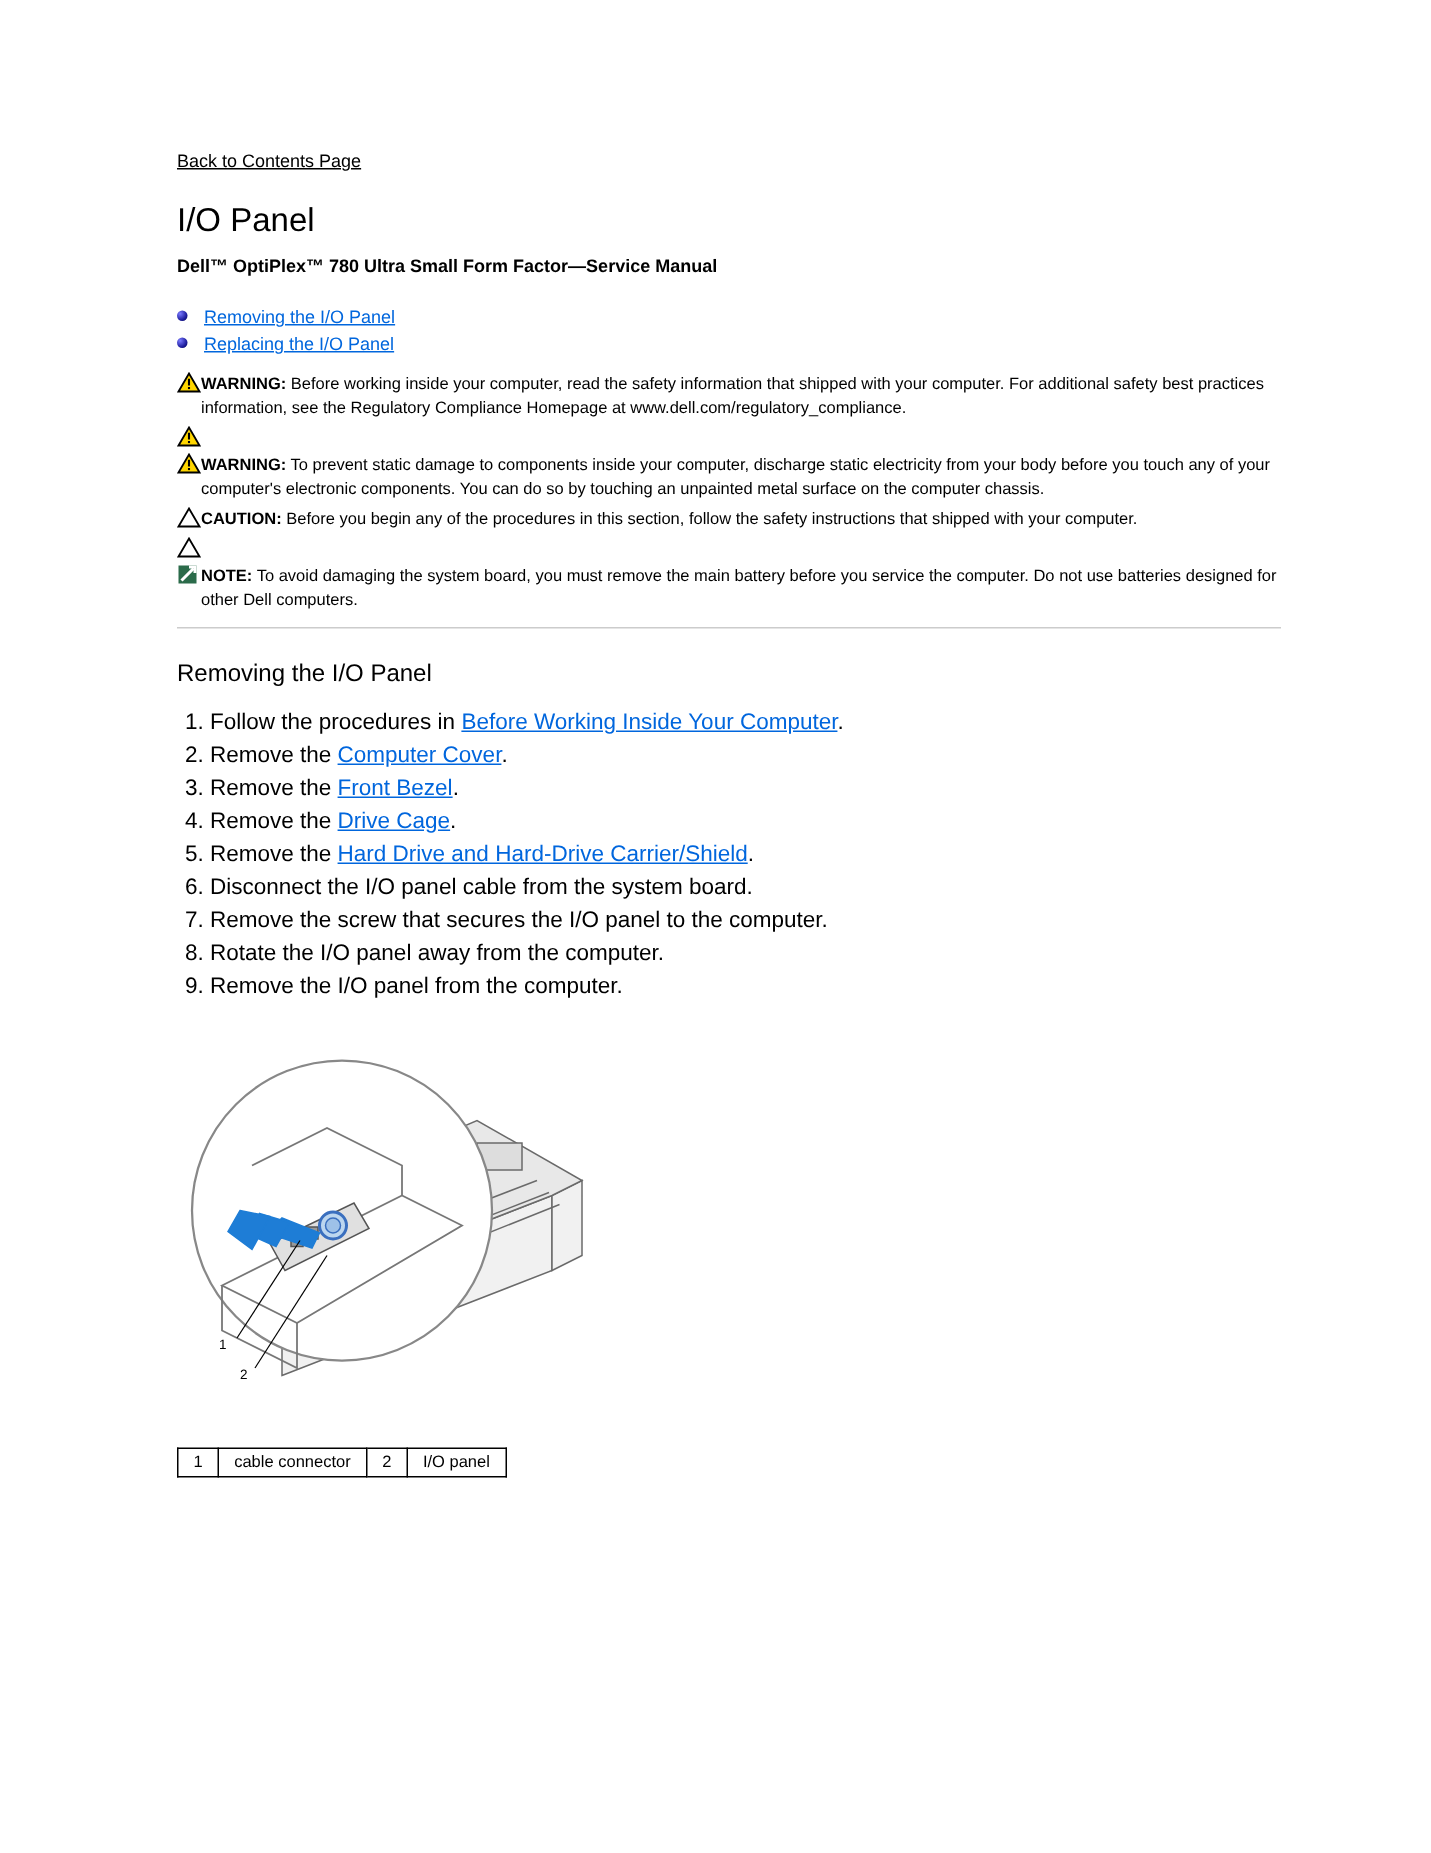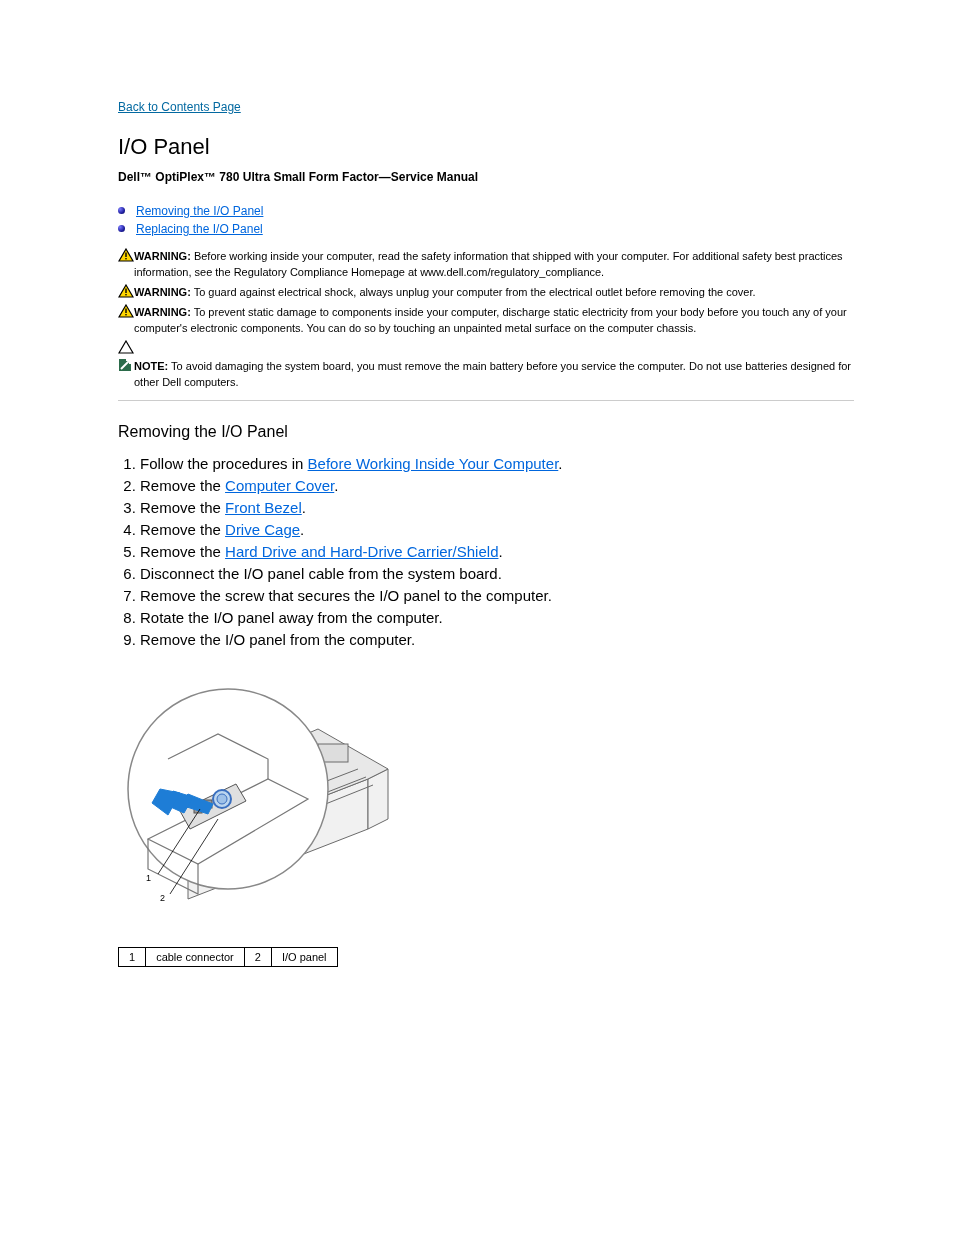--- a/index.html
+++ b/index.html
@@ -11,21 +11,21 @@
     width: 954px;
   }
   .page {
     width: 954px;
     min-height: 1235px;
     position: relative;
     padding: 100px 100px 60px 118px;
     box-sizing: border-box;
   }
   a.link { color: #0066dd; text-decoration: underline; }
-  .back-link { font-size: 12px; color: #0369a1; display: block; margin-bottom: 20px; }
+  .back-link { font-size: 12px; color: #000000; display: block; margin-bottom: 20px; }
   .title { font-size: 22px; font-weight: 400; margin: 6px 0 10px 0; }
   .subtitle { font-weight: 700; font-size: 12px; margin-bottom: 18px; }
   ul.links { list-style: none; margin: 0 0 10px 0; padding: 0; }
   ul.links li { position: relative; padding-left: 18px; font-size: 12px; line-height: 18px; }
   ul.links li::before {
     content: ""; position: absolute; left: 0; top: 5px; width: 7px; height: 7px;
     background: radial-gradient(circle at 30% 30%, #7a7aff 0%, #2020a0 60%, #000050 100%);
     border-radius: 50%;
   }
   .row { display: flex; align-items: flex-start; margin: 4px 0; font-size: 11px; line-height: 16px; }
@@ -71,34 +71,41 @@
   </div>
 
   <div class="row">
     <span class="ico">
       <svg class="tri tri-outline" viewBox="0 0 16 14">
           <path class="fill-yellow stroke" d="M8 1 L15 13 L1 13 Z"></path>
           <rect x="7.3" y="4.5" width="1.4" height="4.5" fill="#000"></rect>
           <rect x="7.3" y="10" width="1.4" height="1.4" fill="#000"></rect>
         </svg>
     </span>
-    <div class="para"><b>WARNING:</b> <span>To guard against electrical shock, always unplug your computer from the electrical outlet before removing the cover.</span></div>
   </div>
 
   <div class="row">
     <span class="ico">
       <svg class="tri tri-outline" viewBox="0 0 16 14">
           <path class="fill-yellow stroke" d="M8 1 L15 13 L1 13 Z"></path>
           <rect x="7.3" y="4.5" width="1.4" height="4.5" fill="#000"></rect>
           <rect x="7.3" y="10" width="1.4" height="1.4" fill="#000"></rect>
         </svg>
     </span>
     <div class="para"><b>WARNING:</b> <span>To prevent static damage to components inside your computer, discharge static electricity from your body before you touch any of your computer's electronic components. You can do so by touching an unpainted metal surface on the computer chassis.</span></div>
   </div>
 
+  <div class="row">
+    <span class="ico">
+      <svg class="tri tri-outline" viewBox="0 0 16 14">
+          <path class="fill-none stroke" d="M8 1 L15 13 L1 13 Z"></path>
+        </svg>
+    </span>
+    <div class="para"><b>CAUTION:</b> <span>Before you begin any of the procedures in this section, follow the safety instructions that shipped with your computer.</span></div>
+  </div>
 
   <div class="row">
     <span class="ico">
       <svg class="tri tri-outline" viewBox="0 0 16 14">
           <path class="fill-none stroke" d="M8 1 L15 13 L1 13 Z"></path>
         </svg>
     </span>
   </div>
 
   <div class="row">

